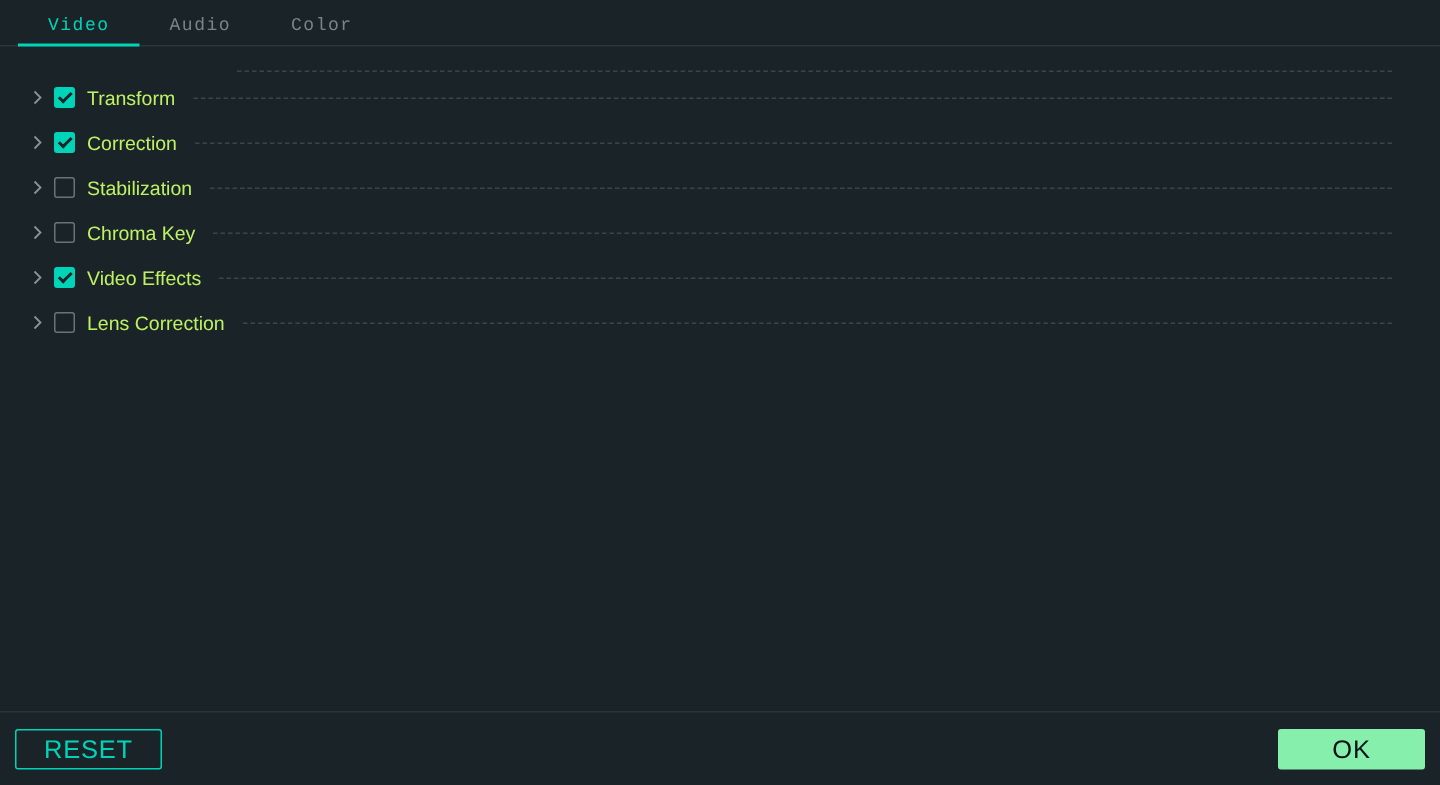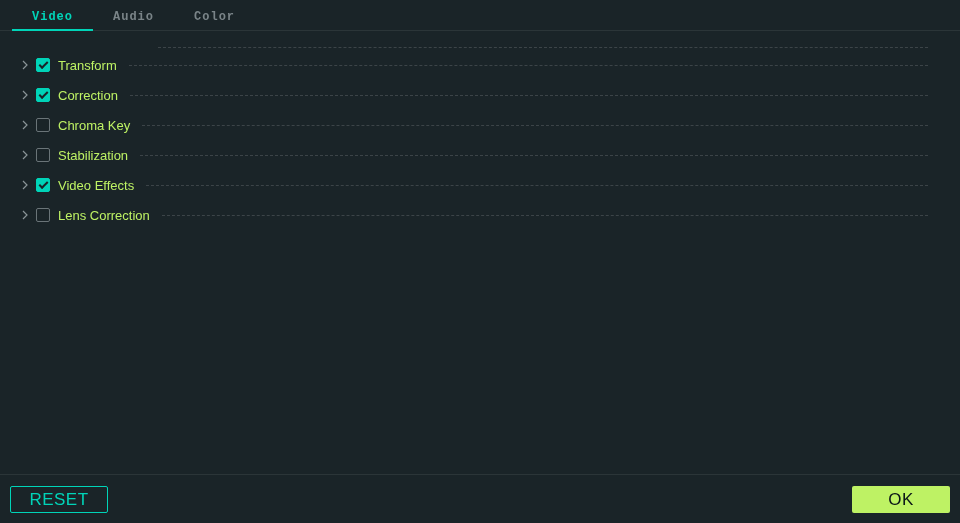--- a/index.html
+++ b/index.html
@@ -26,21 +26,20 @@
       align-items: flex-end;
     }
     .tab {
       padding: 8px 20px 6px;
       font-size: 12px;
       font-family: "Courier New", monospace;
       letter-spacing: 1px;
       color: #7a8488;
       cursor: pointer;
       position: relative;
-      font-weight: bold;
     }
     .tab.active {
       color: #00d4b8;
     }
     .tab.active::after {
       content: '';
       position: absolute;
       left: 0;
       right: 0;
       bottom: -1px;
@@ -133,21 +132,21 @@
       align-items: center;
       justify-content: center;
       font-family: inherit;
     }
     .btn-reset {
       background: transparent;
       color: #00d4b8;
       border: 1px solid #00d4b8;
     }
     .btn-ok {
-      background: #bef264;
+      background: #86efac;
       color: #0a1418;
       border: none;
       font-weight: 500;
     }
   </style>
 </head>
 <body>
 
 <div class="tabs">
   <div class="tab active">Video</div>
@@ -180,32 +179,32 @@
     <span class="dashed-line"></span>
   </div>
 
   <div class="row">
     <span class="chevron">
       <svg viewBox="0 0 6 10" fill="none">
           <path d="M1 1 L5 5 L1 9" stroke="currentColor" stroke-width="1.2"></path>
         </svg>
     </span>
     <span class="checkbox"></span>
+    <span class="row-label">Stabilization</span>
+    <span class="dashed-line"></span>
+  </div>
+
+  <div class="row">
+    <span class="chevron">
+      <svg viewBox="0 0 6 10" fill="none">
+          <path d="M1 1 L5 5 L1 9" stroke="currentColor" stroke-width="1.2"></path>
+        </svg>
+    </span>
+    <span class="checkbox"></span>
     <span class="row-label">Chroma Key</span>
-    <span class="dashed-line"></span>
-  </div>
-
-  <div class="row">
-    <span class="chevron">
-      <svg viewBox="0 0 6 10" fill="none">
-          <path d="M1 1 L5 5 L1 9" stroke="currentColor" stroke-width="1.2"></path>
-        </svg>
-    </span>
-    <span class="checkbox"></span>
-    <span class="row-label">Stabilization</span>
     <span class="dashed-line"></span>
   </div>
 
   <div class="row">
     <span class="chevron">
       <svg viewBox="0 0 6 10" fill="none">
           <path d="M1 1 L5 5 L1 9" stroke="currentColor" stroke-width="1.2"></path>
         </svg>
     </span>
     <span class="checkbox checked"></span>

